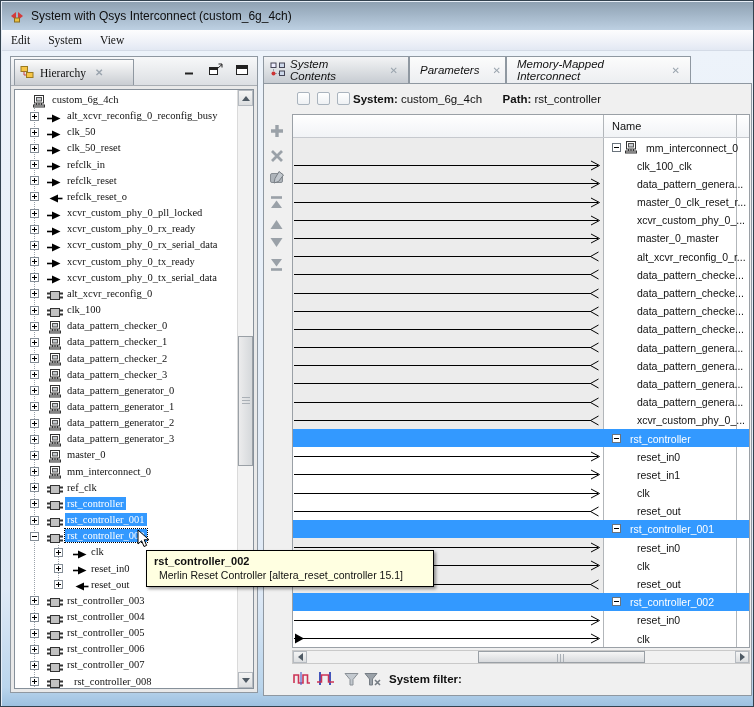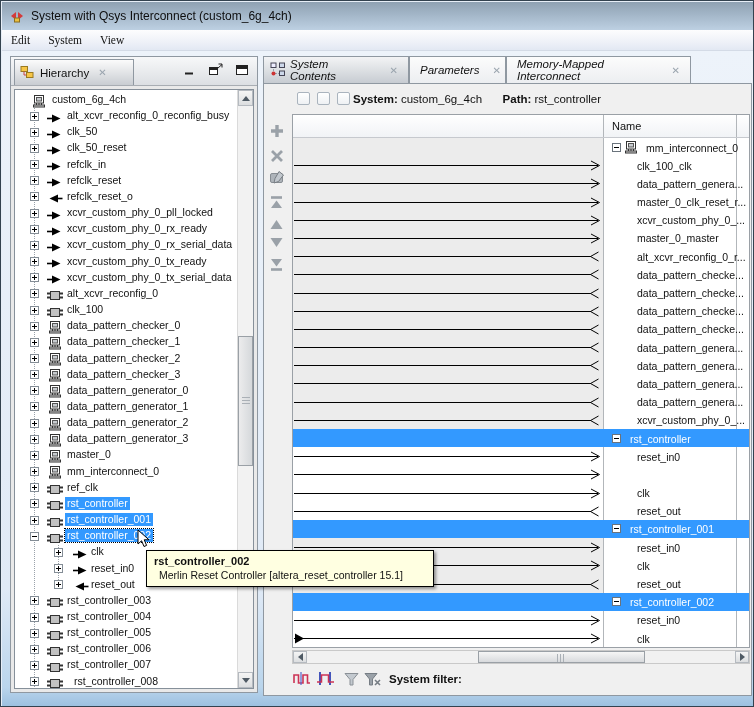--- a/index.html
+++ b/index.html
@@ -14,21 +14,21 @@
   .app-icon{margin-left:7px;width:16px;height:16px;flex:0 0 auto;}
   .title-text{font-size:12px;color:#0d0d0d;margin-left:6px;white-space:nowrap;}
   .menubar{position:absolute;left:1px;top:29px;width:751px;height:21px;
     background:linear-gradient(180deg,#fdfdfe,#eef1f8 60%,#e2e8f3);
     border-bottom:1px solid #d4dbe6;display:flex;align-items:center;font-size:11.5px;}
   .menu-item{padding:2px 9px;cursor:default;font-family:Liberation Serif, serif;}
   .client{position:absolute;left:1px;top:50px;width:751px;height:656px;
     background:linear-gradient(180deg,#edf3fa 0%,#e0eaf6 82%,#bad5ec 97%,#9cc0e0 100%);}
   
   .hier-panel{position:absolute;left:8px;top:5px;width:248px;height:637px;
-    background:#e9e9e9;border:1px solid #8f98a1;}
+    background:#e9e9e9;border:1px solid #8f98a1;font-family:Liberation Serif, serif;}
   .hier-tabbar{position:absolute;left:0;top:0;right:0;height:29px;
     background:linear-gradient(#f7f8f9,#dcdfe3);border-bottom:1px solid #a8adb3;}
   .hier-tab{position:absolute;left:3px;top:2px;width:120px;height:26px;
     background:linear-gradient(#fbfbfb,#c9cdd2);border:1px solid #8f98a1;border-bottom:none;
     display:flex;align-items:center;font-size:11.5px;padding-left:5px;}
   .hier-tab .tlabel{margin-left:5px;}
   .tabx{color:#9aa4ae;font-size:10px;font-weight:bold;margin-left:9px;margin-right:4px;}
   .winbtns{position:absolute;right:7px;top:5px;display:flex;gap:9px;align-items:center;}
   .winbtn{width:17px;height:15px;display:flex;align-items:center;justify-content:center;}
   .tree{position:absolute;left:3px;top:32px;width:240px;height:600px;background:#fff;
@@ -764,20 +764,23 @@
                   <span class="nlabel" style="left:33px">reset_in0</span>
                 </div>
               </div>
               <div class="row">
                 <div class="conn">
                   <svg class="wire" width="309" height="18" viewBox="0 0 309 18">
                     <path d="M0 9.5H304" stroke="#000"></path>
                     <path d="M297 5L305.5 9.5L297 14" fill="none" stroke="#000"></path>
                   </svg>
                 </div>
+                <div class="namecell">
+                  <span class="nlabel" style="left:33px">reset_in1</span>
+                </div>
               </div>
               <div class="row">
                 <div class="conn">
                   <svg class="wire" width="309" height="18" viewBox="0 0 309 18">
                     <path d="M0 9.5H304" stroke="#000"></path>
                     <path d="M297 5L305.5 9.5L297 14" fill="none" stroke="#000"></path>
                   </svg>
                 </div>
                 <div class="namecell">
                   <span class="nlabel" style="left:33px">clk</span>

